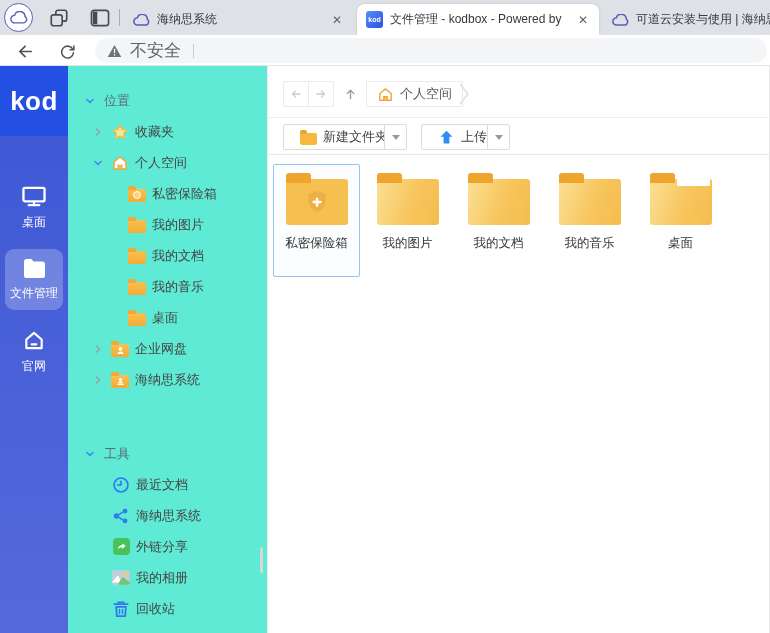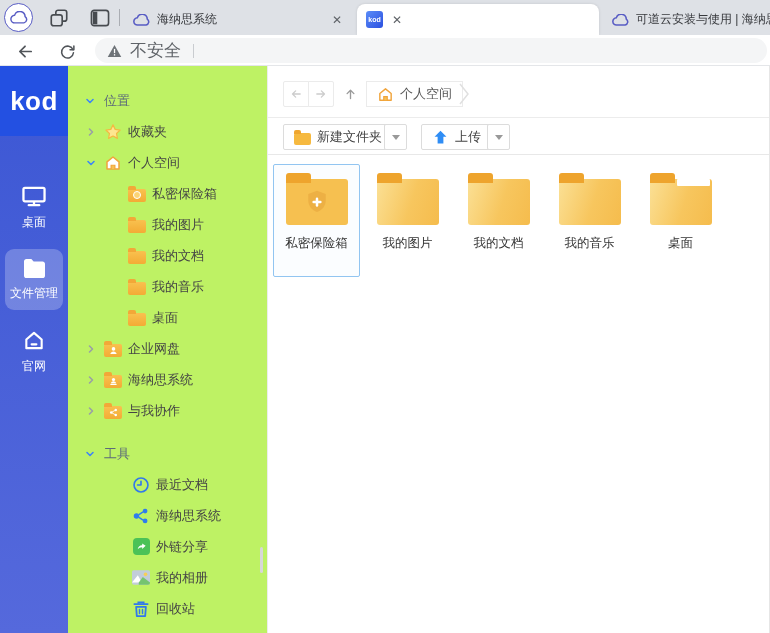--- a/index.html
+++ b/index.html
@@ -30,48 +30,48 @@
   
   .rail { position:absolute; left:0; top:0; width:68px; height:567px; background:linear-gradient(180deg,#3c57d4 0%,#5569dc 100%); }
   .logo { width:68px; height:70px; background:#2350e2; color:#fff; display:flex; align-items:center; justify-content:center; font-size:26px; font-weight:bold; letter-spacing:.5px; cursor:pointer; }
   .ritem { width:58px; margin:10px auto 0; border-radius:9px; display:flex; flex-direction:column; align-items:center; padding:9px 0 8px; gap:6px; color:#fff; font-size:12px; cursor:pointer; }
   .ritem.first { margin-top:40px; }
   .ritem.active { background:rgba(255,255,255,.24);text-align:right; }
   .gicon { width:21px; height:21px; display:grid; grid-template-columns:1fr 1fr; grid-template-rows:1fr 1fr; gap:3px; }
   .gicon span { background:#fff; border-radius:1.5px; }
 
   
-  .tree { position:absolute; left:68px; top:0; width:200px; height:567px; background:#bef264; border-right:1px solid #ececec; overflow:hidden; }
+  .tree { position:absolute; left:68px; top:0; width:200px; height:567px; background:#5eead4; border-right:1px solid #ececec; overflow:hidden; }
   .trow { position:absolute; left:0; width:100%; height:31px; display:flex; align-items:center; font-size:13px; color:#454545; cursor:pointer; }
   .trow .chev { width:10px; height:10px; display:flex; align-items:center; justify-content:center; }
   .chev.down { color:#3f87f5; }
   .chev.right { color:#9aa0a6; transform:rotate(-90deg); }
   .sec-label { color:#5c6b7a; margin-left:9px; }
   .ti { width:18px; height:18px; display:flex; align-items:center; justify-content:center; margin-left:8px; }
   .tlabel { margin-left:6px; }
   .ind-sec { padding-left:17px; }
-  .ind1 { padding-left:18px; }
+  .ind1 { padding-left:25px; }
   .ind2 { padding-left:52px; }
-  .ind1b { padding-left:56px; } 
+  .ind1b { padding-left:36px; } 
   .mf { width:18px; height:13px; background:linear-gradient(#f9c14f,#f3ab35); border-radius:2px; position:relative; margin-top:3px; }
   .mf::before { content:""; position:absolute; top:-3px; left:0; width:8px; height:4px; border-radius:2px 2px 0 0; background:#f2a838; }
   .mf .ov { position:absolute; inset:0; display:flex; align-items:center; justify-content:center; }
   .dotb { width:8px; height:8px; border-radius:50%; background:#fbd476; border:1.5px solid #fff; }
   .lsq { width:17px; height:17px; border-radius:4px; background:#4bc257; display:flex; align-items:center; justify-content:center; }
   .thumb { position:absolute; left:192px; top:481px; width:3px; height:26px; border-radius:2px; background:#d7d7d7; cursor:pointer; }
 
   
   .main { position:absolute; left:268px; top:0; width:502px; height:567px; background:#fff; border-right:1px solid #e6e6e6; }
   .crumbbar { position:absolute; left:0; top:0; width:100%; height:52px; border-bottom:1px solid #ececec; }
   .navbox { position:absolute; top:15px; width:26px; height:26px; border:1px solid #ebebeb; background:#fff; display:flex; align-items:center; justify-content:center; cursor:default; }
   .upbtn { position:absolute; top:15px; width:24px; height:26px; display:flex; align-items:center; justify-content:center; cursor:pointer; }
   .crumb-chip { position:absolute; left:98px; top:15px; height:26px; border:1px solid #ebebeb; background:#fff; display:flex; align-items:center; padding:0 10px; gap:6px; font-size:13px; color:#555; cursor:pointer; }
   .crumb-angle { position:absolute; left:191px; top:14px; }
   .toolbar { position:absolute; left:0; top:52px; width:100%; height:37px; border-bottom:1px solid #e8e8e8; }
-  .sbtn { position:absolute; top:6px; height:26px; border:1px solid #dcdcdc; border-radius:2px; background:#fff; display:flex; align-items:center; padding:0 10px; gap:6px; font-size:13px; color:#444; cursor:pointer; }
+  .sbtn { position:absolute; top:6px; height:26px; border:1px solid #dcdcdc; border-radius:2px; background:#fff; display:flex; align-items:center; padding:0 16px; gap:6px; font-size:13px; color:#444; cursor:pointer; }
   .sarr { position:absolute; top:6px; width:23px; height:26px; border:1px solid #dcdcdc; border-radius:2px; background:#fff; display:flex; align-items:center; justify-content:center; cursor:pointer; }
   .caret { width:0; height:0; border-left:4px solid transparent; border-right:4px solid transparent; border-top:5px solid #999; }
   .mf-s { width:17px; height:12px; background:#f6b93f; border-radius:2px; position:relative; margin-top:3px; }
   .mf-s::before { content:""; position:absolute; top:-3px; left:0; width:7px; height:4px; border-radius:2px 2px 0 0; background:#efa62f; }
 
   .content { position:absolute; left:0; top:89px; width:100%; bottom:0; display:flex; padding:9px 0 0 5px; gap:4px; }
   .fitem { width:87px; height:113px; border:1px solid transparent; border-radius:2px; display:flex; flex-direction:column; align-items:center; cursor:pointer; }
   .fitem.selected { border-color:#92c5f1; background:#fbfdff; }
   .bf { position:relative; width:62px; height:46px; border-radius:3px; background:linear-gradient(108deg,#fbe095 0%,#f7c65e 55%,#f5bc4d 100%); margin-top:14px; }
   .bf::before { content:""; position:absolute; top:-6px; left:0; width:25px; height:10px; border-radius:3px 3px 0 0; background:#eea42d; }
@@ -107,20 +107,21 @@
   <div class="tab" style="left:124px;width:229px">
     <svg width="17" height="12" viewBox="0 0 20 14">
         <path d="M5.5 13a4.3 4.3 0 0 1-.4-8.6A6 6 0 0 1 16.8 6 3.9 3.9 0 0 1 15.5 13z" fill="none" stroke="#585cc4" stroke-width="1.8"></path>
       </svg>
     <span class="ttl">海纳思系统</span>
     <span class="close">✕</span>
   </div>
 
   <div class="tab active" style="left:357px;width:242px">
     <span class="kodfav">kod</span>
+    <span class="ttl">文件管理 - kodbox - Powered by</span>
     <span class="close">✕</span>
   </div>
 
   <div class="tab" style="left:603px;width:200px">
     <svg width="17" height="12" viewBox="0 0 20 14">
         <path d="M5.5 13a4.3 4.3 0 0 1-.4-8.6A6 6 0 0 1 16.8 6 3.9 3.9 0 0 1 15.5 13z" fill="none" stroke="#585cc4" stroke-width="1.8"></path>
       </svg>
     <span class="ttl">可道云安装与使用 | 海纳思</span>
   </div>
 </div>
@@ -290,40 +291,20 @@
                 <circle cx="5" cy="2.8" r="1.8" fill="#fff"></circle>
                 <path d="M2 7c.4-1.6 1.6-2.4 3-2.4S7.6 5.4 8 7z" fill="#fff"></path>
                 <rect x="1.5" y="7.6" width="7" height="1.4" rx=".7" fill="#fff"></rect>
               </svg>
             </span>
           </span>
         </span>
       <span class="tlabel">海纳思系统</span>
     </div>
 
-    <div class="trow ind1" style="top:329px">
-      <span class="chev right">
-          <svg width="10" height="10" viewBox="0 0 10 10">
-            <path d="M2 3.5l3 3 3-3" fill="none" stroke="currentColor" stroke-width="1.6" stroke-linecap="round" stroke-linejoin="round"></path>
-          </svg>
-        </span>
-      <span class="ti">
-          <span class="mf">
-            <span class="ov">
-              <svg width="9" height="9" viewBox="0 0 10 10">
-                <circle cx="2.5" cy="5" r="1.4" fill="#fff"></circle>
-                <circle cx="7.5" cy="2.2" r="1.4" fill="#fff"></circle>
-                <circle cx="7.5" cy="7.8" r="1.4" fill="#fff"></circle>
-                <path d="M3.5 4.4l3-1.6M3.5 5.6l3 1.6" stroke="#fff" stroke-width="1"></path>
-              </svg>
-            </span>
-          </span>
-        </span>
-      <span class="tlabel">与我协作</span>
-    </div>
 
     <div class="trow ind-sec" style="top:372px">
       <span class="chev down">
           <svg width="10" height="10" viewBox="0 0 10 10">
             <path d="M2 3.5l3 3 3-3" fill="none" stroke="currentColor" stroke-width="1.6" stroke-linecap="round" stroke-linejoin="round"></path>
           </svg>
         </span>
       <span class="sec-label">工具</span>
     </div>
 

